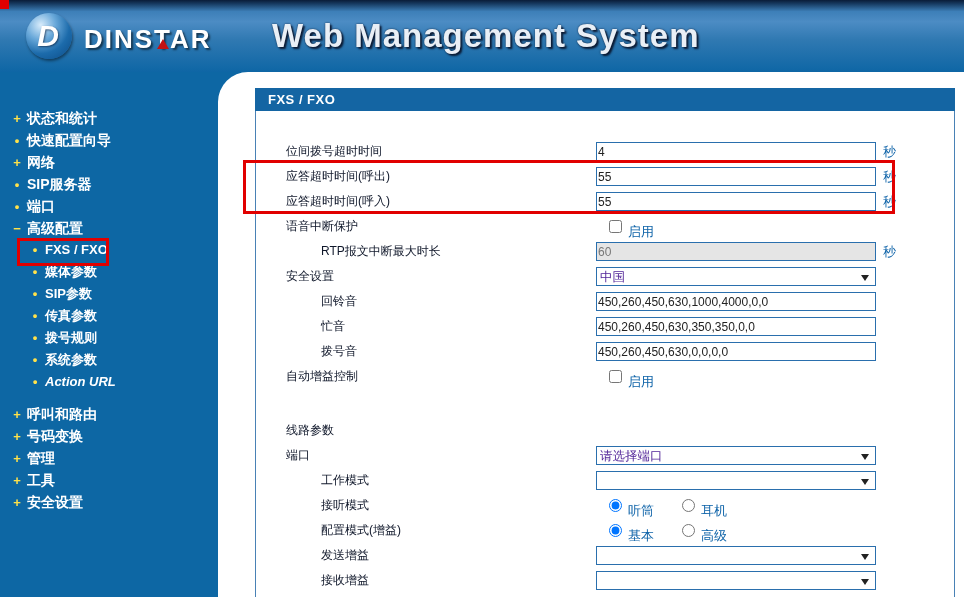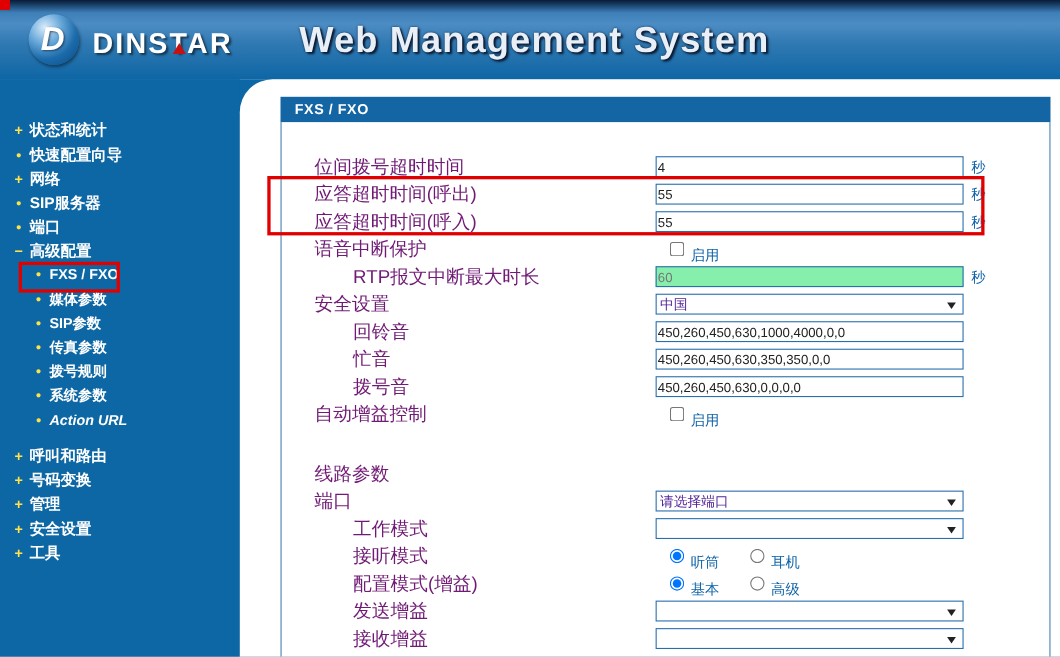--- a/index.html
+++ b/index.html
@@ -57,28 +57,28 @@
   .panel-bar {
     height:23px; line-height:23px; background:#1465a3; color:#fff;
     font-size:13px; font-weight:bold; padding-left:13px; letter-spacing:.5px;
   }
   .panel-body {
     border-left:1px solid #4981b5; border-right:1px solid #4981b5;
     padding-top:28px; height:458px; overflow:hidden;
   }
   .row { display:flex; align-items:center; height:25px; padding-left:30px; }
   .row.section-gap { margin-top:29px; }
-  .lbl { width:310px; color:#701a75; font-size:17px; flex:none; }
+  .lbl { width:310px; color:#0f172a; font-size:12px; flex:none; }
   .lbl.indent { padding-left:35px; width:275px; }
   .ctl { display:flex; align-items:center; }
   input.txt {
     width:276px; height:17px; border:1px solid #2a6fad; font-size:12px;
     padding:0 1px; color:#222; font-family:"Liberation Sans","DejaVu Sans",sans-serif;
   }
-  input.txt:disabled { background:#86efac; color:#777; }
+  input.txt:disabled { background:#e5e5e5; color:#777; }
   .sel {
     width:280px; height:19px; border:1px solid #2a6fad; position:relative;
     font-size:12.5px; color:#4c1d95; line-height:19px; padding-left:3px;
     box-sizing:border-box; background:#fff; cursor:pointer;
   }
   .sel .arrow {
     position:absolute; right:6px; top:7px; width:0; height:0;
     border-left:4px solid transparent; border-right:4px solid transparent;
     border-top:6px solid #222;
   }
@@ -118,22 +118,22 @@
       <li class="sub"><span class="blt">•</span><span>FXS / FXO</span></li>
       <li class="sub"><span class="blt">•</span><span>媒体参数</span></li>
       <li class="sub"><span class="blt">•</span><span>SIP参数</span></li>
       <li class="sub"><span class="blt">•</span><span>传真参数</span></li>
       <li class="sub"><span class="blt">•</span><span>拨号规则</span></li>
       <li class="sub"><span class="blt">•</span><span>系统参数</span></li>
       <li class="sub gap-after"><span class="blt">•</span><span>Action URL</span></li>
       <li class="top"><span class="blt">+</span><span>呼叫和路由</span></li>
       <li class="top"><span class="blt">+</span><span>号码变换</span></li>
       <li class="top"><span class="blt">+</span><span>管理</span></li>
+      <li class="top"><span class="blt">+</span><span>工具</span></li>
       <li class="top"><span class="blt">+</span><span>安全设置</span></li>
-      <li class="top"><span class="blt">+</span><span>工具</span></li>
     </ul>
   </div>
 
   <div class="content">
     <div class="panel">
       <div class="panel-bar">FXS / FXO</div>
       <div class="panel-body">
 
         <div class="row">
           <span class="lbl">位间拨号超时时间</span>

